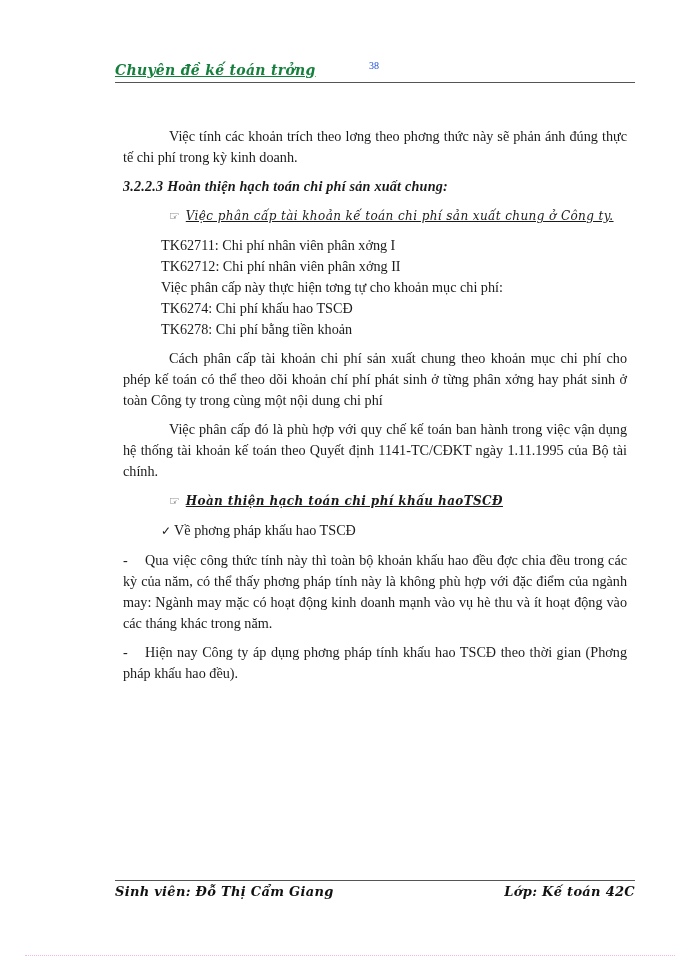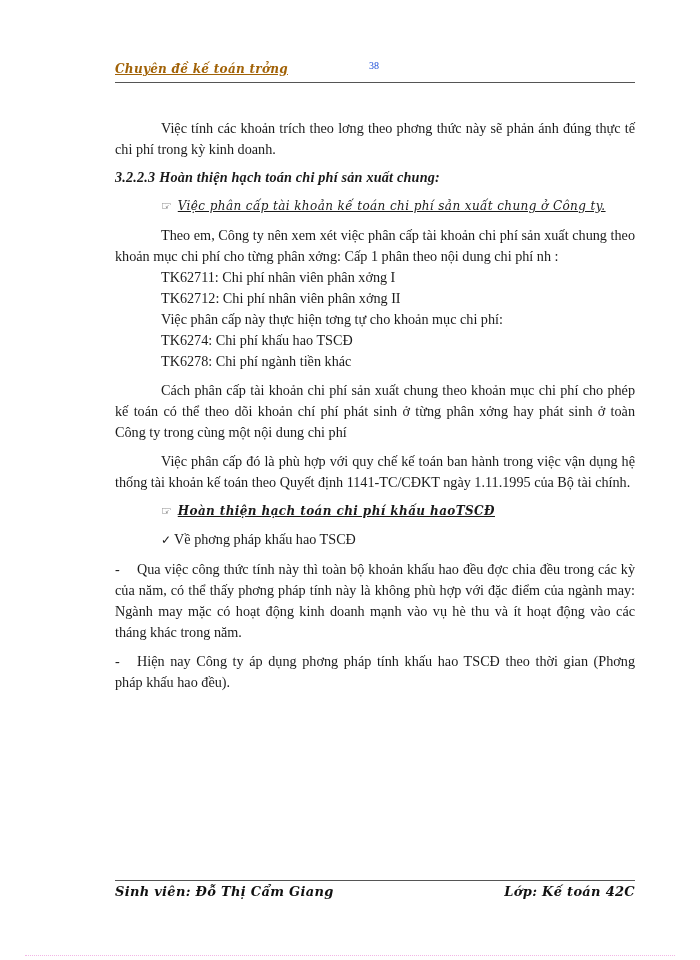--- a/index.html
+++ b/index.html
@@ -2,25 +2,25 @@
 <html><head>
 <meta charset="utf-8">
 <style>
   html, body { margin:0; padding:0; background:#ffffff; }
   body { width:700px; height:960px; position:relative; overflow:hidden;
          font-family:"Liberation Serif","DejaVu Serif",serif; color:#1a1a1a; }
   .page { position:absolute; left:0; top:0; width:700px; height:960px; }
   .header { position:absolute; left:115px; top:60px; width:520px; height:22px;
             border-bottom:1.5px solid #555; }
   .header-title { position:absolute; left:0; top:2px; font-family:"DejaVu Serif",serif;
-                  font-style:italic; font-weight:bold; font-size:12px; letter-spacing:0.3px;
-                  text-decoration:underline; color:#a16207; }
+                  font-style:italic; font-weight:bold; font-size:14px; letter-spacing:0.3px;
+                  text-decoration:underline; color:#15803d; }
   .page-number { position:absolute; left:254px; top:0px; font-size:10px; color:#1d4ed8; }
   .body-text { position:absolute; left:115px; top:118px; width:520px; font-size:14.2px; line-height:21px; }
-  .p { margin:0; text-align:justify; }
+  .p { margin:8px; text-align:justify; }
   .indent { text-indent:46px; }
   .gap { margin-top:8px; }
   .heading { font-weight:bold; font-style:italic; margin-top:7px; letter-spacing:0.2px; }
   .sub-head { margin-top:7px; padding-left:46px; font-style:italic; }
   .sub-head .u { text-decoration:underline; font-family:"DejaVu Serif",serif; font-size:12px; letter-spacing:0.4px; }
   .sub-head .u.b { font-weight:bold; }
   .icon-hand { display:inline-block; font-style:normal; font-size:12px; margin-right:6px; color:#222; }
   .list-line { padding-left:46px; margin-top:0; }
   .check-line { padding-left:46px; margin-top:7px; }
   .check { font-size:12px; margin-right:3px; }
@@ -45,29 +45,28 @@
 
   <div class="body-text">
     <p class="p indent">Việc tính các khoản trích theo lơng    theo phơng   thức này sẽ phản ánh đúng thực tế chi phí trong kỳ kinh doanh.</p>
 
     <p class="p heading">3.2.2.3 Hoàn thiện hạch toán chi phí sản xuất chung:</p>
 
     <p class="p sub-head">
       <span class="icon-hand">☞</span><span class="u">Việc phân cấp tài khoản kế toán chi phí sản xuất chung ở Công ty.</span>
     </p>
 
-    <p class="p indent gap">Theo em, Công ty nên xem xét việc phân cấp tài khoản chi phí sản xuất chung theo khoản mục chi phí cho từng phân xởng:   Cấp 1 phân theo nội dung chi phí nh :</p>
 
     <div class="list-line">TK62711:  Chi phí nhân viên phân xởng   I</div>
     <div class="list-line">TK62712: Chi phí nhân viên phân xởng   II</div>
 
     <div class="list-line">Việc phân cấp này thực hiện tơng    tự cho khoản mục chi phí:</div>
 
     <div class="list-line">TK6274: Chi phí khấu hao TSCĐ</div>
-    <div class="list-line">TK6278: Chi phí ngành tiền khác</div>
+    <div class="list-line">TK6278: Chi phí bằng tiền khoản</div>
 
     <p class="p indent gap">Cách phân cấp tài khoản chi phí sản xuất chung theo khoản mục chi phí  cho phép kế toán có thể theo dõi  khoản chí phí phát sinh ở từng phân xởng   hay phát sinh ở toàn Công ty trong cùng một nội dung chi phí</p>
 
     <p class="p indent gap">Việc phân cấp đó là phù hợp với quy chế kế toán ban hành trong việc vận dụng hệ thống tài khoản kế toán theo Quyết định 1141-TC/CĐKT ngày 1.11.1995 của Bộ tài chính.</p>
 
     <p class="p sub-head">
       <span class="icon-hand">☞</span><span class="u b">Hoàn thiện hạch toán chi phí khấu haoTSCĐ</span>
     </p>
 
     <div class="check-line">

